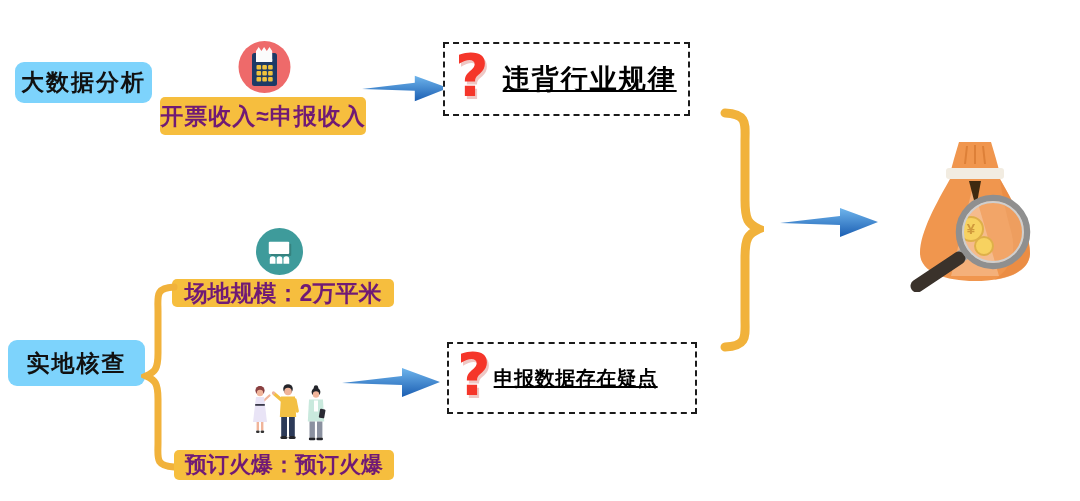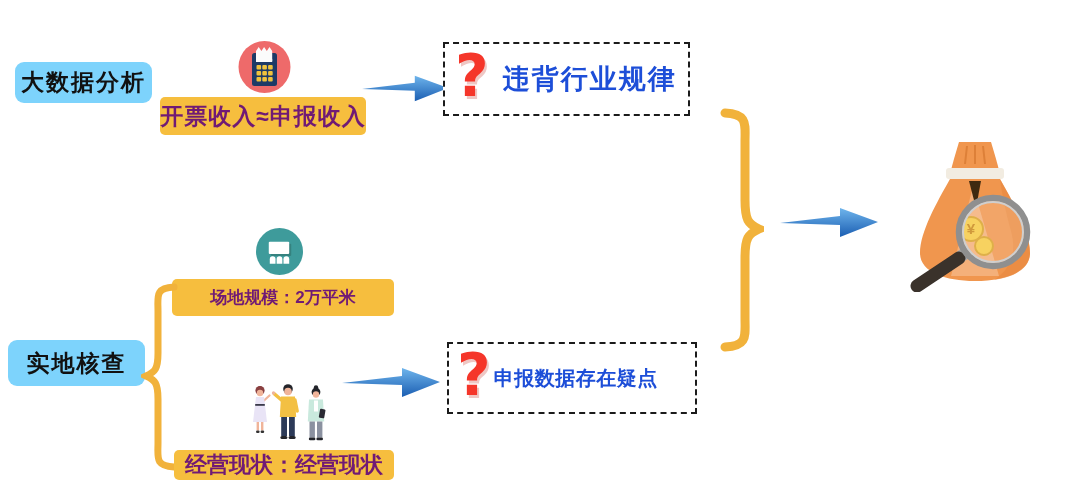--- a/index.html
+++ b/index.html
@@ -15,35 +15,35 @@
   }
   .method-big-data{left:15px;top:62px;width:137px;height:41px;}
   .method-field-check{left:8px;top:340px;width:137px;height:46px;}
   
   .highlight{
     position:absolute;background:#f6be3e;border-radius:5px;
     display:flex;align-items:center;justify-content:center;
     font-weight:bold;color:#701a75;
   }
   .hl-invoice{left:160px;top:97px;width:206px;height:38px;font-size:23px;letter-spacing:1px;}
-  .hl-venue{left:172px;top:279px;width:222px;height:37px;font-size:17px;}
+  .hl-venue{left:172px;top:279px;width:222px;height:28px;font-size:23px;}
   .hl-operation{left:174px;top:450px;width:220px;height:30px;font-size:22px;}
   
   .dashed-box{
     position:absolute;border:2.5px dashed #1b1b1b;background:#fff;
     display:flex;align-items:center;
   }
   .box-industry{left:443px;top:42px;width:233px;height:70px;padding-left:10px;gap:14px;}
   .box-doubt{left:447px;top:342px;width:238px;height:68px;padding-left:8px;gap:3px;}
   .qmark{
     font-family:"DejaVu Sans",sans-serif;font-weight:800;color:#f5362a;
     font-size:58px;line-height:1;transform:translateY(-3px);
     text-shadow:2px 3px 0 rgba(190,30,20,0.25);
   }
-  .conclusion-text{font-size:27px;font-weight:800;color:#1d4ed8;letter-spacing:2px;}
+  .conclusion-text{font-size:27px;font-weight:800;color:#000000;letter-spacing:2px;text-decoration:underline;}
   .box-doubt .conclusion-text{font-size:20px;letter-spacing:0.5px;}
   
   .art{position:absolute;}
   .pos-icon{left:238px;top:40px;}
   .venue-icon{left:256px;top:228px;}
   .people{left:248px;top:382px;}
   .arrow1{left:362px;top:69px;}
   .arrow2{left:342px;top:364px;}
   .arrow3{left:780px;top:203px;}
   .brace-small{left:141px;top:283px;}
@@ -139,21 +139,21 @@
     <circle cx="68" cy="12.5" r="3.2" fill="#f0b49a"></circle>
     <path d="M61,17.5 L75,17.5 L76.2,39.5 L59.8,39.5 Z" fill="#c9e9dd"></path>
     <rect x="66" y="18.5" width="4" height="11" fill="#ffffff"></rect>
     <rect x="71.5" y="27" width="5.5" height="9" rx="1" fill="#2a2a33" transform="rotate(10 74 31)"></rect>
     <rect x="61.5" y="39.5" width="5.4" height="16" fill="#8b91a0"></rect>
     <rect x="69" y="39.5" width="5.4" height="16" fill="#8b91a0"></rect>
     <rect x="60.8" y="55.5" width="6.6" height="2.8" rx="1.4" fill="#23242a"></rect>
     <rect x="68.4" y="55.5" width="6.6" height="2.8" rx="1.4" fill="#23242a"></rect>
   </svg>
 
-  <div class="highlight hl-operation">经营现状：经营现状</div>
+  <div class="highlight hl-operation">预订火爆：预订火爆</div>
 
   <svg class="art arrow2" width="100" height="36" viewBox="0 0 100 36">
     <defs>
         <linearGradient id="ag2" x1="0" y1="0" x2="0" y2="1">
       <stop offset="0" stop-color="#6fb5ec"></stop>
           <stop offset="1" stop-color="#1b5eb2"></stop>
     </linearGradient>
       </defs>
     <polygon points="0,19 60,12 60,4 98,18 60,33 60,21" fill="url(#ag2)"></polygon>
   </svg>

